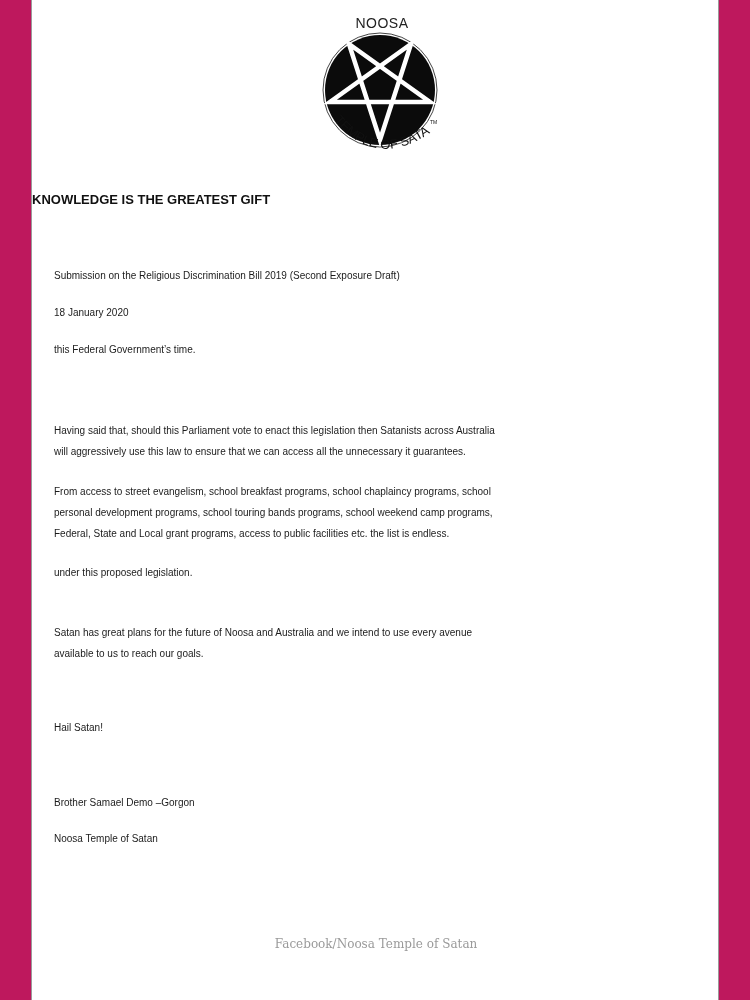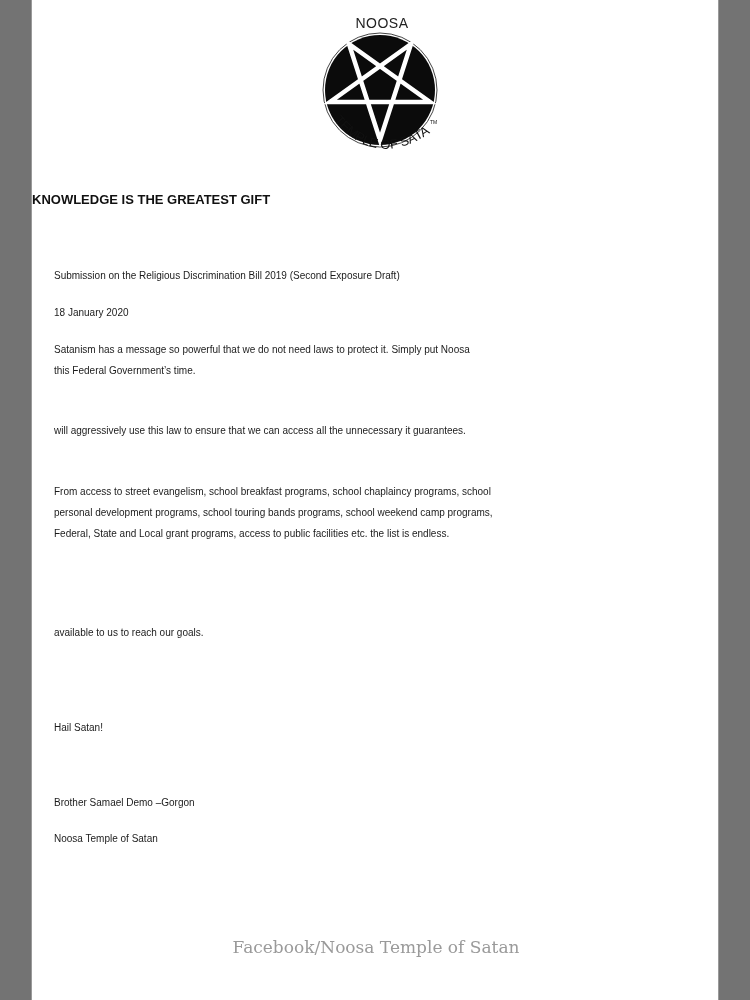--- a/index.html
+++ b/index.html
@@ -7,21 +7,21 @@
       padding: 0;
       width: 750px;
       height: 1000px;
       overflow: hidden;
       background: #232427;
     }
     .frame {
       position: relative;
       width: 750px;
       height: 1000px;
-      background: #737373;
+      background: #be185d;
     }
     .page {
       position: absolute;
       left: 31px;
       top: 0;
       width: 688px;
       height: 1000px;
       background: #ffffff;
       border-left: 1px solid #9a9a9a;
       border-right: 1px solid #9a9a9a;
@@ -72,21 +72,21 @@
       margin: 0;
     }
     .para .ln { display: block; white-space: nowrap; }
     .footer {
       position: absolute;
       left: 0;
       top: 937px;
       width: 688px;
       text-align: center;
       font-family: "DejaVu Serif", serif;
-      font-size: 17px;
+      font-size: 12px;
       color: #9a9a9a;
     }
   </style>
 </head>
 <body>
 
 <div class="frame">
   <div class="page">
 
     <div class="logo">
@@ -106,38 +106,40 @@
         <text x="108" y="92" font-family="Liberation Sans, sans-serif" font-size="5" fill="#111">TM</text>
       </svg>
     </div>
 
     <div class="heading">KNOWLEDGE IS THE GREATEST GIFT</div>
 
     <p class="para" style="top:265px;">Submission on the Religious Discrimination Bill 2019 (Second Exposure Draft)</p>
     <p class="para" style="top:302px;">18 January 2020</p>
 
     <p class="para" style="top:339px;">
-      <span class="ln">Satanism has a message so powerful that we do not need laws to protect it. Simply put Noosa</span>
       <span class="ln">this Federal Government’s time.</span>
     </p>
 
     <p class="para" style="top:420px;">
+      <span class="ln">Having said that, should this Parliament vote to enact this legislation then Satanists across Australia</span>
       <span class="ln">will aggressively use this law to ensure that we can access all the unnecessary it guarantees.</span>
     </p>
 
     <p class="para" style="top:481px;">
       <span class="ln">From access to street evangelism, school breakfast programs, school chaplaincy programs, school</span>
       <span class="ln">personal development programs, school touring bands programs, school weekend camp programs,</span>
       <span class="ln">Federal, State and Local grant programs, access to public facilities etc. the list is endless.</span>
     </p>
 
     <p class="para" style="top:562px;">
+      <span class="ln">under this proposed legislation.</span>
     </p>
 
     <p class="para" style="top:622px;">
+      <span class="ln">Satan has great plans for the future of Noosa and Australia and we intend to use every avenue</span>
       <span class="ln">available to us to reach our goals.</span>
     </p>
 
     <p class="para" style="top:717px;">Hail Satan!</p>
     <p class="para" style="top:792px;">Brother Samael Demo –Gorgon</p>
     <p class="para" style="top:828px;">Noosa Temple of Satan</p>
 
     <div class="footer">Facebook/Noosa Temple of Satan</div>
   </div>
 </div>

